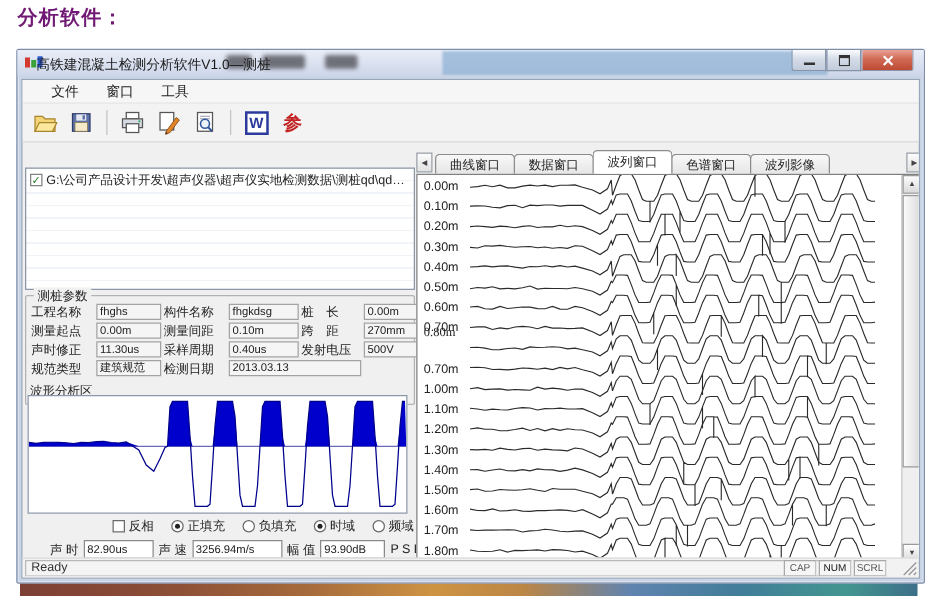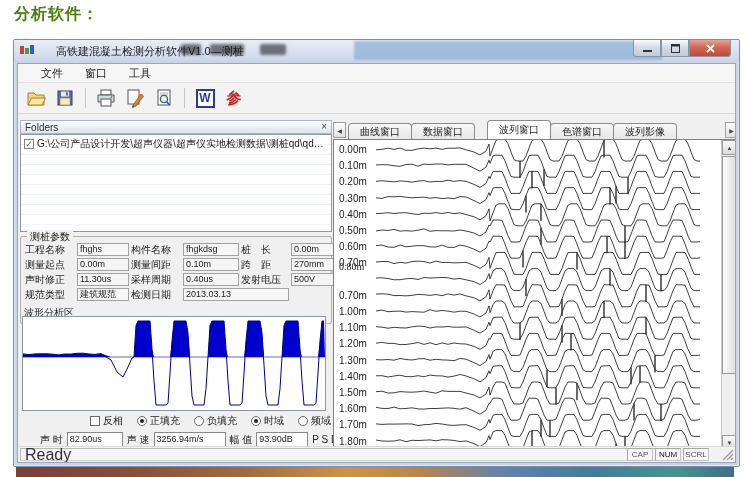--- a/index.html
+++ b/index.html
@@ -1,33 +1,33 @@
 <!DOCTYPE html>
 <html><head>
 <meta charset="utf-8">
 <style>
   * { margin:0; padding:0; box-sizing:border-box; }
   body { font-family:"Liberation Sans","DejaVu Sans",sans-serif; background:#fff; }
   .screen { position:relative; width:745px; height:477px; background:#fff; overflow:hidden; }
 
   .page-heading { position:absolute; left:14px; top:4px; font-size:16px; font-weight:bold;
-    color:#4d7c0f; letter-spacing:1px; }
+    color:#701a75; letter-spacing:1px; }
 
   
   .win { position:absolute; left:13px; top:39px; width:727px; height:428px;
     background:#C9D4E6; border:1px solid #7E8EA8; border-radius:2px;
     box-shadow:0 0 0 1px rgba(255,255,255,.45) inset; }
   .titlebar { position:relative; height:21px; overflow:hidden; cursor:default;
     background:linear-gradient(#E9EDF7,#CDD6E9); }
   .appicon { position:absolute; left:6px; top:5px; width:14px; height:11px; }
   .appicon i { position:absolute; width:4px; height:8px; top:1px; }
   .appicon .r { left:0; background:#D23B2E; }
   .appicon .g { left:5px; background:#3AA23A; height:6px; top:3px; }
   .appicon .b { left:10px; background:#2E5BD2; height:9px; top:0; }
-  .title { position:absolute; left:42px; top:4px; font-size:11px; color:#1B1B1B; white-space:nowrap; }
+  .title { position:absolute; left:15px; top:4px; font-size:11px; color:#1B1B1B; white-space:nowrap; }
   .smudge { position:absolute; top:4px; height:11px; background:#4A4A52; opacity:.75;
     filter:blur(1.5px); border-radius:2px; }
   .s1 { left:167px; width:20px; } .s2 { left:196px; width:34px; } .s3 { left:246px; width:26px; }
   .tb-blue { position:absolute; left:340px; top:1px; width:308px; height:19px;
     background:#8FB2D4; opacity:.75; filter:blur(1px); }
   .caption-btns { position:absolute; right:8px; top:0; display:flex; }
   .cbtn { width:28px; height:17px; border:1px solid #8894A8; border-top:none;
     background:linear-gradient(#FBFCFE,#D4DCE8 45%,#C2CBDA); display:flex;
     align-items:center; justify-content:center; }
   .cbtn.min { border-radius:0 0 0 3px; }
@@ -96,38 +96,38 @@
   .rightpanel { position:absolute; left:315px; top:56px; width:405px; height:331px; }
   .tabbar { position:absolute; left:0; top:0; right:0; height:19px; }
   .tab-arrow { position:absolute; top:2px; width:13px; height:16px; border:1px solid #9AA0A8;
     background:linear-gradient(#FCFCFC,#E2E2E2); font-size:6px; color:#444; display:flex;
     align-items:center; justify-content:center; }
   .tab-arrow.left { left:0; } .tab-arrow.right { right:0; }
   .tabs { position:absolute; left:15px; top:0; display:flex;justify-content:flex-end; }
   .tab { width:64px; height:16px; margin-top:3px; border:1px solid #8C8C8C; border-bottom:none;
     border-radius:4px 4px 0 0; background:linear-gradient(#F8F8F8,#E6E6E6); font-size:10px;
     color:#222; display:flex; align-items:center; justify-content:center; margin-right:-1px; }
-  .tab.active { height:19px; margin-top:0; background:#fff; position:relative; z-index:2;margin-left:13px; }
+  .tab.active { height:19px; margin-top:0; background:#fff; position:relative; z-index:2; }
   .wavearea { position:absolute; left:0; top:19px; right:0; bottom:0; background:#fff;
     border:1px solid #808080; }
   .depth { position:absolute; left:5px; width:36px; font-size:10px; color:#222; }
   .waves-svg { position:absolute; left:42px; top:0; }
   .vscroll { position:absolute; right:0; top:0; bottom:0; width:16px; background:#EFEFEF;
     border-left:1px solid #C8C8C8; }
   .sbtn { position:absolute; left:0; width:15px; height:15px; border:1px solid #9A9A9A;
     background:linear-gradient(#FDFDFD,#D9D9D9); font-size:6px; color:#444; display:flex;
     align-items:center; justify-content:center; }
   .sbtn.up { top:0; } .sbtn.down { bottom:0; }
   .sthumb { position:absolute; left:0; top:16px; width:15px; height:218px; border:1px solid #9A9A9A;
     background:linear-gradient(90deg,#FBFBFB,#DCDCDC); }
 
   
   .statusbar { position:absolute; left:0; right:0; bottom:0; height:16px; background:#F2F2F2;
     border-top:1px solid #DADADA; }
-  .ready { position:absolute; left:2px; top:1px; width:640px; height:13px; font-size:16px;
+  .ready { position:absolute; left:2px; top:1px; width:640px; height:13px; font-size:10px;
     color:#333; padding-left:4px; border:1px solid #D2D2D2; border-top-color:#B8B8B8;
     border-left-color:#B8B8B8; background:#F4F4F4; line-height:12px; }
   .inds { position:absolute; right:26px; top:1px; display:flex; gap:2px; }
   .ind { width:26px; height:13px; border:1px solid #C2C2C2; border-top-color:#A8A8A8;
     border-left-color:#A8A8A8; font-size:8px; text-align:center; line-height:12px; color:#555;
     background:#F6F6F6; }
   .ind.on { color:#111; }
   .grip { position:absolute; right:1px; bottom:1px; }
 
   .desktop-strip { position:absolute; left:16px; top:467px; width:718px; height:10px;
@@ -221,24 +221,20 @@
         </div>
         <div class="tsep"></div>
         <div class="tbtn">
           <span class="w-icon">W</span>
         </div>
         <div class="tbtn">
           <span class="cjk-icon">参</span>
         </div>
       </div>
 
-      <div class="folders-caption">
-        <span>Folders</span>
-        <span class="x">×</span>
-      </div>
       <div class="folders-list">
         <div class="tree-item">
           <span class="cb">✓</span>
           <span class="path">G:\公司产品设计开发\超声仪器\超声仪实地检测数据\测桩qd\qd03\qd03-a...</span>
         </div>
       </div>
 
       <div class="groupbox">
         <span class="legend">测桩参数</span>
         <div class="pgrid">

